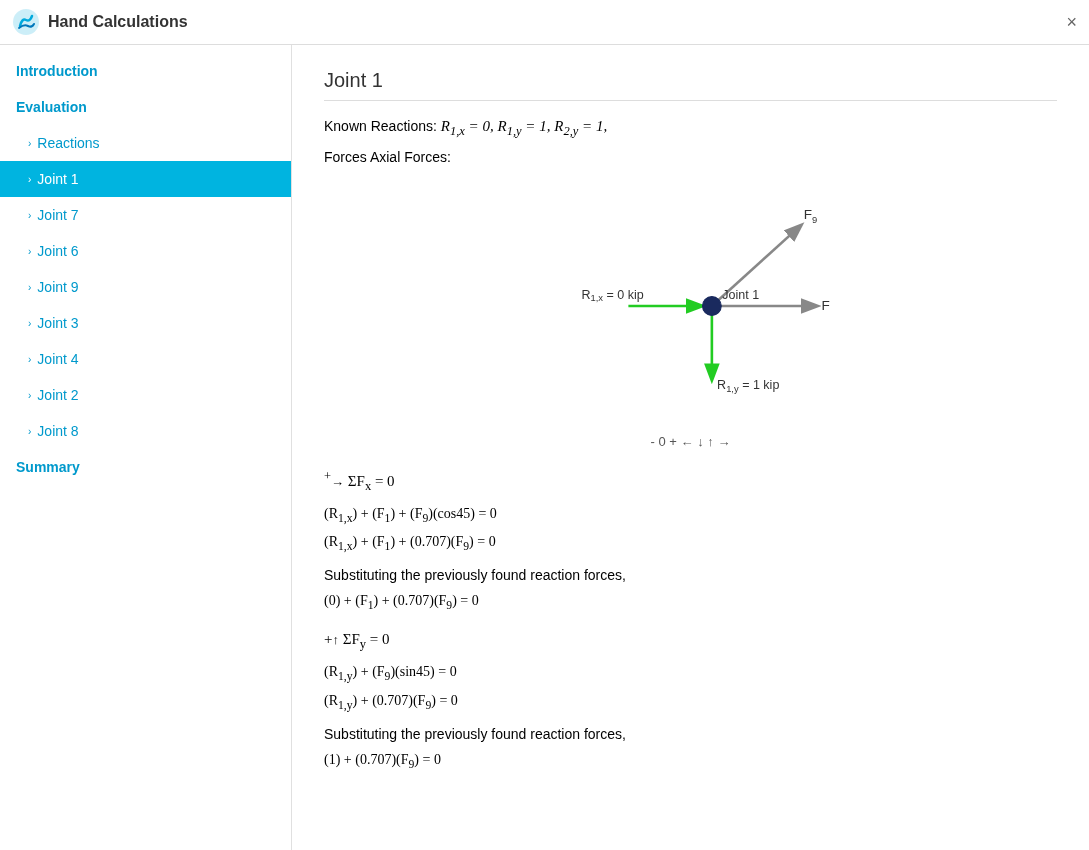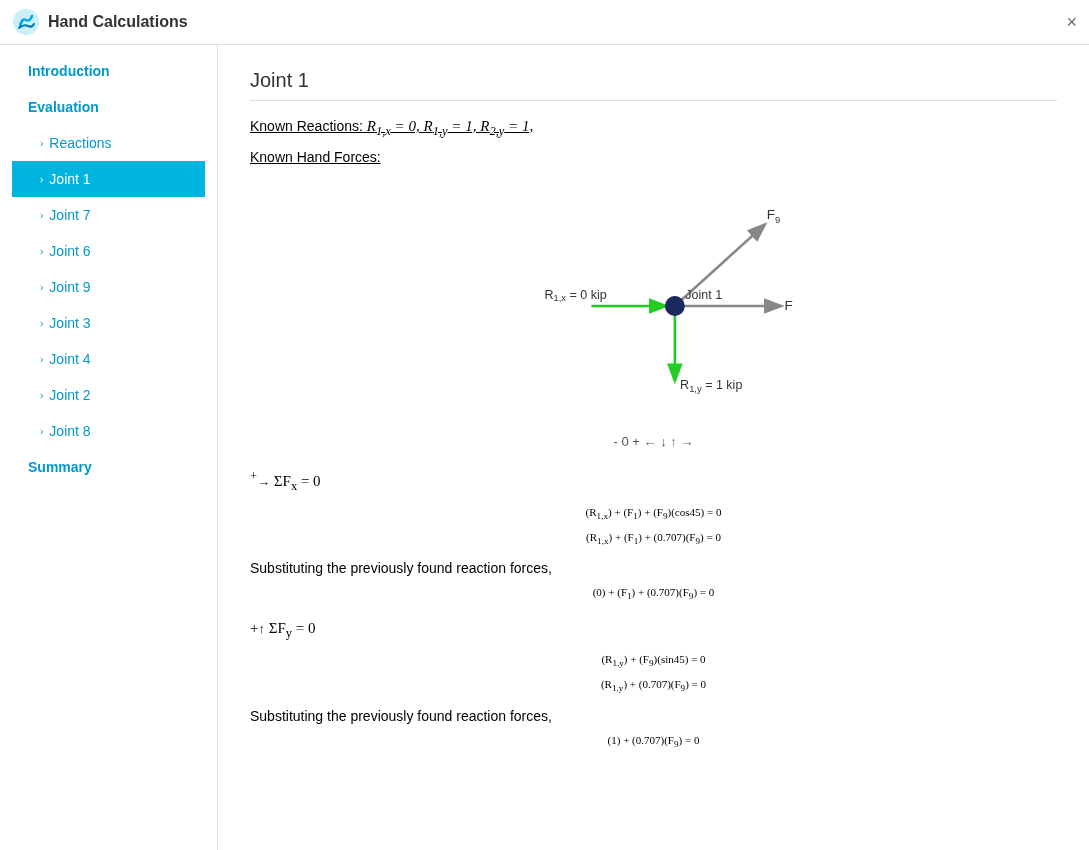--- a/index.html
+++ b/index.html
@@ -12,60 +12,60 @@
       gap: 12px;
     }
     .title-bar-left { display: flex; align-items: center; gap: 8px; }
     .title-bar-logo { width: 28px; height: 28px; }
     .title-bar-title { font-size: 16px; font-weight: 600; color: #333; }
     .close-btn { background: none; border: none; font-size: 18px; cursor: pointer; color: #666; }
 
     .main-area { display: flex; flex: 1; overflow: hidden; }
 
     .sidebar {
-      width: 218px; flex-shrink: 0; border-right: 1px solid #e0e0e0;
-      background: #fff; overflow-y: auto; padding: 8px 12px;
+      width: 292px; flex-shrink: 0; border-right: 1px solid #e0e0e0;
+      background: #fff; overflow-y: auto; padding: 8px 0;
     }
     .sidebar-item {
       padding: 10px 16px; cursor: pointer; font-size: 14px; color: #0099cc;
       display: flex; align-items: center; gap: 6px;
     }
     .sidebar-item.active { background: #00b4e0; color: #fff; }
     .sidebar-item.top-level { font-weight: 600; padding-left: 16px; }
     .sidebar-item.sub { padding-left: 28px; }
     .sidebar-chevron { font-size: 10px; }
 
     .content-area {
       flex: 1; overflow-y: scroll; padding: 24px 32px; background: #fff;
     }
 
     .section-title {
       font-size: 20px; font-weight: 400; color: #333; margin-bottom: 12px;
       padding-bottom: 8px; border-bottom: 1px solid #ddd;
     }
 
-    .known-info { margin-bottom: 16px; line-height: 1.8; text-decoration: underline; }
+    .known-info { margin-bottom: 16px; line-height: 1.8; }
     .known-info p { margin-bottom: 2px; }
 
     .diagram-area {
       position: relative; width: 560px; height: 240px; margin: 0 auto 8px;
     }
 
     .toolbar { text-align: center; color: #555; font-size: 13px; margin-bottom: 20px; }
 
     .equation-block { margin: 12px 0 12px 0; }
     .equation-sum { font-size: 15px; margin: 12px 0; }
     .text-line { margin: 14px 0 8px; font-size: 14px; }
 
     
     .diagram-svg { width: 100%; height: 100%; }
 
     
     .math { font-style: italic; font-family: 'Times New Roman', Times, serif; font-size: 15px; }
-    .math-block { text-align: center; margin: 10px 0; font-family: 'Times New Roman', Times, serif; font-size: 11px; }
+    .math-block { margin: 10px 0; font-family: 'Times New Roman', Times, serif; font-size: 14px; }
   </style>
 </head>
 <body>
 
 <div class="title-bar">
   <div class="title-bar-left">
     <svg class="title-bar-logo" viewBox="0 0 28 28">
       <circle cx="14" cy="14" r="13" fill="#00aadd" opacity="0.2"></circle>
       <path d="M8 18 Q10 10 14 12 Q18 14 20 8" stroke="#00aadd" stroke-width="2.5" fill="none" stroke-linecap="round"></path>
       <path d="M7 20 Q12 16 16 18 Q20 20 22 16" stroke="#0077bb" stroke-width="2" fill="none" stroke-linecap="round"></path>
@@ -129,21 +129,21 @@
   <div class="content-area">
 
     <div class="section-title">Joint 1</div>
 
     <div class="known-info">
       <p>
         <span>Known Reactions:</span>
         <span class="math"> R<sub>1,x</sub> = 0, R<sub>1,y</sub> = 1, R<sub>2,y</sub> = 1,</span>
       </p>
       <p>
-        <span>Known Hand Forces:</span>
+        <span>Forces Axial Forces:</span>
       </p>
     </div>
 
     <div class="diagram-area">
       <svg class="diagram-svg" viewBox="0 0 520 230">
 
         <defs>
           <marker id="arrowGreen" markerWidth="8" markerHeight="8" refX="6" refY="3" orient="auto">
             <path d="M0,0 L0,6 L8,3 z" fill="#22cc22"></path>
           </marker>

